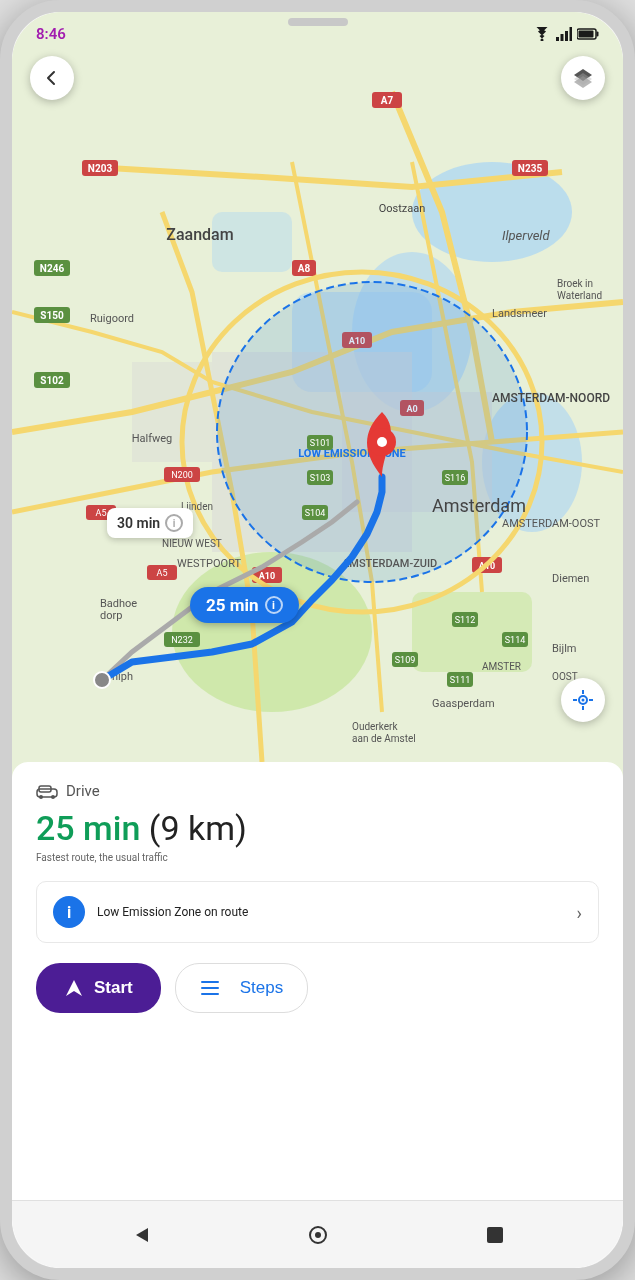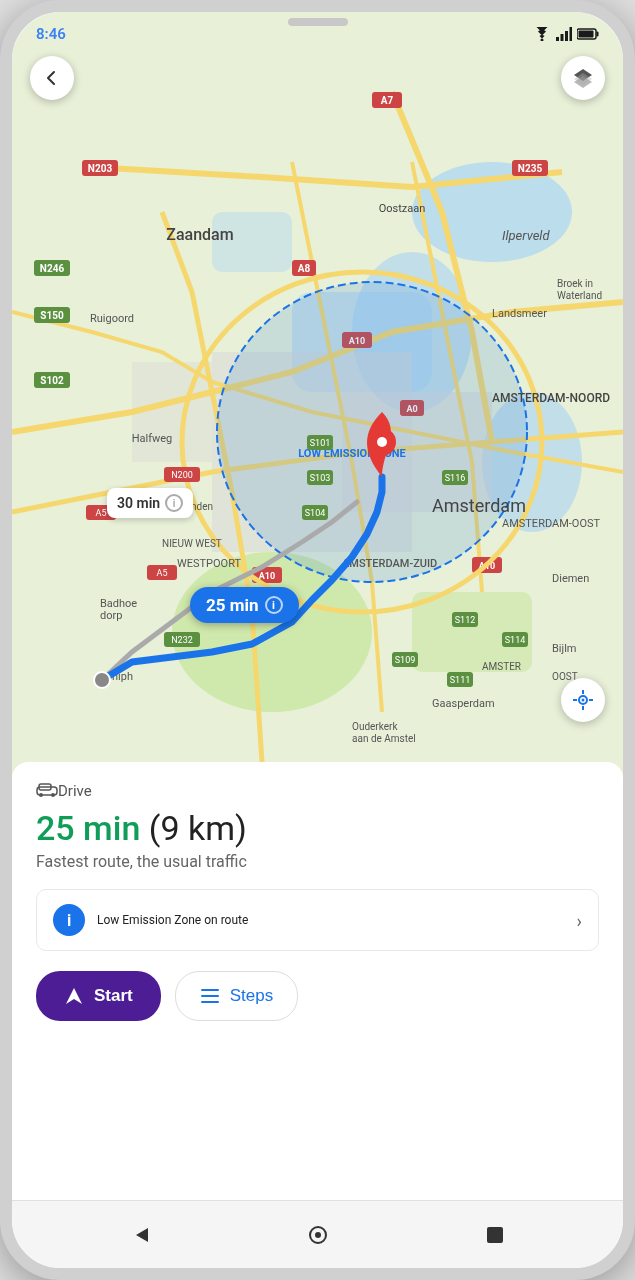--- a/index.html
+++ b/index.html
@@ -37,21 +37,21 @@
       background: transparent;
       z-index: 100;
       display: flex;
       align-items: center;
       justify-content: space-between;
       padding: 8px 24px 0;
     }
     .status-time {
       font-size: 15px;
       font-weight: 600;
-      color: #3b82f6;
+      color: #a21caf;
     }
     .status-icons {
       display: flex;
       align-items: center;
       gap: 5px;
     }
     
     .notch-area {
       position: absolute;
       top: 6px;
@@ -189,42 +189,42 @@
       position: absolute;
       bottom: 0; left: 0; right: 0;
       background: #fff;
       border-radius: 16px 16px 0 0;
       padding: 20px 24px 0;
       z-index: 60;
       top: 750px;
     }
     .drive-label {
       display: flex;
-      align-items: flex-start;
-      gap: 0;
+      align-items: flex-end;
+      gap: 8px;
       margin-bottom: 8px;
     }
     .drive-text {
       font-size: 15px;
       color: #555;
     }
     .route-duration {
       font-size: 34px;
       font-weight: 400;
       margin-bottom: 4px;
     }
     .duration-green {
       color: #0f9d58;
       font-weight: 500;
     }
     .duration-normal {
       color: #222;
     }
     .route-description {
-      font-size: 16px;
+      font-size: 10px;
       color: #666;
       margin-bottom: 18px;
     }
     
     .lez-banner {
       border: 1.5px solid #e8e8e8;
       border-radius: 10px;
       padding: 14px 16px;
       display: flex;
       align-items: center;
@@ -281,21 +281,21 @@
     .steps-btn {
       background: #fff;
       color: #1a73e8;
       border: 1.5px solid #ddd;
       border-radius: 24px;
       padding: 14px 24px;
       font-size: 17px;
       font-weight: 500;
       display: flex;
       align-items: center;
-      gap: 10px;
+      gap: 20px;
       cursor: pointer;
       flex: 0 0 auto;
     }
     
     .nav-bar {
       position: absolute;
       bottom: 0; left: 0; right: 0;
       height: 68px;
       background: #f5f5f5;
       display: flex;
@@ -495,21 +495,21 @@
           <svg width="22" height="22" viewBox="0 0 22 22">
             <circle cx="11" cy="11" r="4" fill="none" stroke="#1a73e8" stroke-width="2"></circle>
             <circle cx="11" cy="11" r="1.5" fill="#1a73e8"></circle>
             <line x1="11" y1="1" x2="11" y2="5" stroke="#1a73e8" stroke-width="2"></line>
             <line x1="11" y1="17" x2="11" y2="21" stroke="#1a73e8" stroke-width="2"></line>
             <line x1="1" y1="11" x2="5" y2="11" stroke="#1a73e8" stroke-width="2"></line>
             <line x1="17" y1="11" x2="21" y2="11" stroke="#1a73e8" stroke-width="2"></line>
           </svg>
         </div>
 
-        <div class="route-bubble-alt" style="top:476px; left:95px;">
+        <div class="route-bubble-alt" style="top:496px; left:95px;">
           <span style="font-weight:600; color:#333; font-size:14px;">30 min</span>
           <div class="info-circle" style="border-color:#aaa; color:#aaa; font-size:10px;">i</div>
         </div>
 
         <div class="route-bubble-main" style="top:575px; left:178px;">
           <span style="font-size:17px; font-weight:700;">25 min</span>
           <div class="info-circle" style="border-color:rgba(255,255,255,0.7);">i</div>
         </div>
 
         <div class="map-drag-handle"></div>

